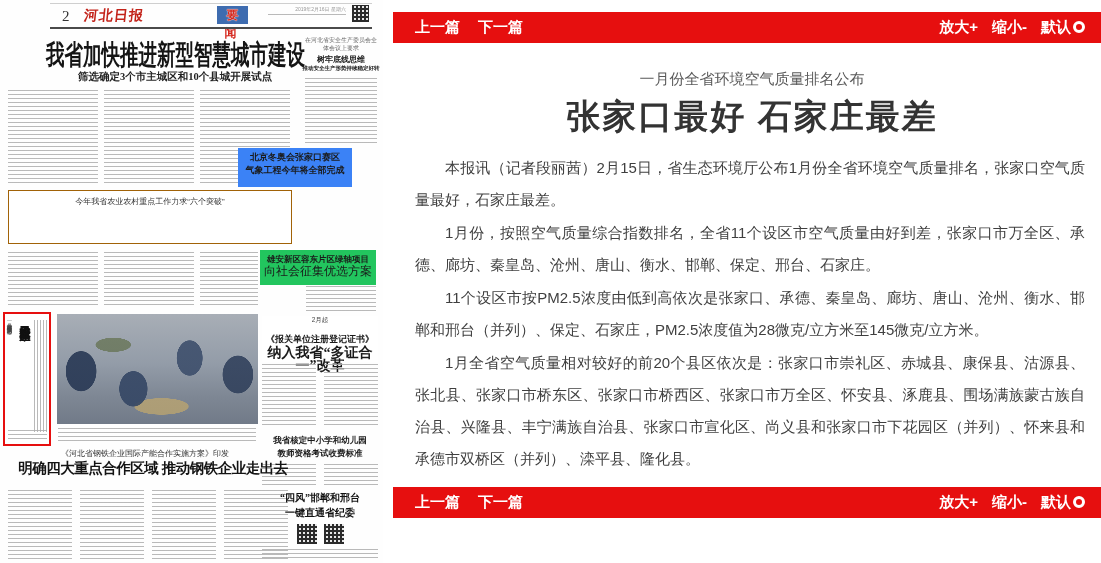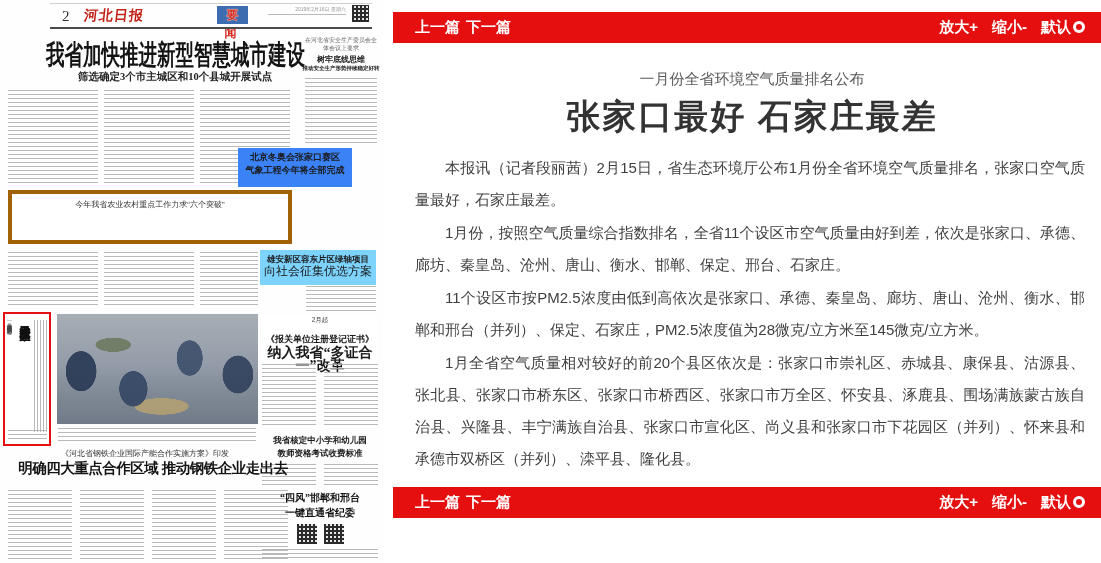--- a/index.html
+++ b/index.html
@@ -34,21 +34,21 @@
       radial-gradient(ellipse 26px 32px at 90% 55%, rgba(44,60,88,.85) 0 58%, transparent 60%),
       radial-gradient(ellipse 46px 14px at 52% 84%, rgba(186,164,112,.8) 0 58%, transparent 60%),
       radial-gradient(ellipse 30px 12px at 28% 28%, rgba(96,110,74,.7) 0 58%, transparent 60%),
       linear-gradient(180deg,#a8aeb6 0%,#939ca8 45%,#7e8794 75%,#717a88 100%);}
   .redbox{position:absolute;left:3px;top:312px;width:48px;height:134px;border:2px solid #e60f0f;background:#fff;box-sizing:border-box;}
   .vtxt{writing-mode:vertical-rl;position:absolute;}
   
   .reader{position:absolute;left:383px;top:0;width:718px;height:563px;background:#fff;}
   .bar{position:absolute;left:10px;right:0;height:31px;background:#e60f0f;color:#fff;
        display:flex;align-items:center;justify-content:space-between;font-size:15px;font-weight:bold;}
-  .bar-left{display:flex;gap:6px;padding-left:22px;}
+  .bar-left{display:flex;gap:18px;padding-left:22px;}
   .bar-right{display:flex;gap:14px;padding-right:16px;align-items:center;}
   .bar span{cursor:pointer;}
   .ring{display:inline-block;width:6px;height:6px;border:3px solid #fff;border-radius:50%;margin-left:2px;vertical-align:-1px;cursor:pointer;}
   .kicker{position:absolute;top:70px;left:20px;right:0;text-align:center;font-size:15px;color:#595959;}
   .title{position:absolute;top:94px;left:20px;right:0;text-align:center;font-size:34px;font-weight:bold;color:#333;margin:0;letter-spacing:2px;}
   .bodytext{position:absolute;top:152px;left:32px;right:16px;font-size:15px;line-height:32px;color:#3f3f3f;text-align:justify;}
   .bodytext p{margin:0 0 1px;text-indent:2em;}
 </style>
 </head>
 <body>
@@ -78,29 +78,29 @@
 
   <div class="tb" style="left:8px;top:90px;width:90px;height:94px;"></div>
   <div class="tb" style="left:104px;top:90px;width:90px;height:94px;"></div>
   <div class="tb" style="left:200px;top:90px;width:90px;height:94px;"></div>
 
   <div class="abs hotspot" style="left:238px;top:148px;width:114px;height:36px;background:#3b82f6;padding-top:3px;">
     <div class="ctr serif" style="font-size:9px;line-height:13px;font-weight:bold;color:#1a1a1a;">北京冬奥会张家口赛区</div>
     <div class="ctr serif" style="font-size:9px;line-height:13px;font-weight:bold;color:#1a1a1a;">气象工程今年将全部完成</div>
   </div>
 
-  <div class="abs hotspot" style="left:8px;top:190px;width:284px;height:54px;border:4px solid #a16207;background:#fff;box-sizing:border-box;">
+  <div class="abs hotspot" style="left:8px;top:190px;width:284px;height:54px;border:1px solid #a16207;background:#fff;box-sizing:border-box;">
     <div class="ctr" style="margin-top:5px;font-size:8px;color:#333;">今年我省农业农村重点工作力求“六个突破”</div>
   </div>
 
   <div class="tb" style="left:8px;top:252px;width:90px;height:56px;"></div>
   <div class="tb" style="left:104px;top:252px;width:90px;height:56px;"></div>
   <div class="tb" style="left:200px;top:252px;width:58px;height:56px;"></div>
 
-  <div class="abs hotspot" style="left:260px;top:250px;width:116px;height:32px;background:#7dd3fc;padding-top:3px;">
+  <div class="abs hotspot" style="left:260px;top:250px;width:116px;height:32px;background:#22c55e;padding-top:3px;">
     <div class="ctr serif" style="font-size:8.5px;line-height:12px;font-weight:bold;color:#1a1a1a;">雄安新区容东片区绿轴项目</div>
     <div class="ctr serif" style="font-size:12px;line-height:12px;font-weight:normal;color:#1a1a1a;">向社会征集优选方案</div>
   </div>
   <div class="tb" style="left:306px;top:286px;width:70px;height:28px;"></div>
 
   <div class="redbox hotspot">
     <div class="vtxt" style="left:2px;top:4px;height:104px;font-size:5.5px;color:#444;letter-spacing:.5px;">一月份全省环境空气质量排名公布</div>
     <div class="vtxt serif" style="left:12px;top:4px;height:124px;font-size:11px;font-weight:bold;color:#111;">张家口最好 石家庄最差</div>
     <div class="tbv" style="left:29px;top:6px;width:13px;height:112px;"></div>
     <div class="tb" style="left:3px;top:116px;width:39px;height:12px;"></div>
@@ -154,21 +154,21 @@
       <span>缩小-</span>
       <span><span>默认</span><span class="ring"></span></span>
     </div>
   </div>
 
   <div class="kicker">一月份全省环境空气质量排名公布</div>
   <h1 class="title">张家口最好 石家庄最差</h1>
 
   <div class="bodytext">
     <p>本报讯（记者段丽茜）2月15日，省生态环境厅公布1月份全省环境空气质量排名，张家口空气质量最好，石家庄最差。</p>
-    <p>1月份，按照空气质量综合指数排名，全省11个设区市空气质量由好到差，依次是张家口、承德、廊坊、秦皇岛、沧州、唐山、衡水、邯郸、保定、邢台、石家庄。</p>
+    <p>1月份，按照空气质量综合指数排名，全省11个设区市空气质量由好到差，张家口市万全区、承德、廊坊、秦皇岛、沧州、唐山、衡水、邯郸、保定、邢台、石家庄。</p>
     <p>11个设区市按PM2.5浓度由低到高依次是张家口、承德、秦皇岛、廊坊、唐山、沧州、衡水、邯郸和邢台（并列）、保定、石家庄，PM2.5浓度值为28微克/立方米至145微克/立方米。</p>
     <p>1月全省空气质量相对较好的前20个县区依次是：张家口市崇礼区、赤城县、康保县、沽源县、张北县、张家口市桥东区、张家口市桥西区、张家口市万全区、怀安县、涿鹿县、围场满族蒙古族自治县、兴隆县、丰宁满族自治县、张家口市宣化区、尚义县和张家口市下花园区（并列）、怀来县和承德市双桥区（并列）、滦平县、隆化县。</p>
   </div>
 
   <div class="bar" style="top:487px;">
     <div class="bar-left">
       <span>上一篇</span>
       <span>下一篇</span>
     </div>
     <div class="bar-right">

